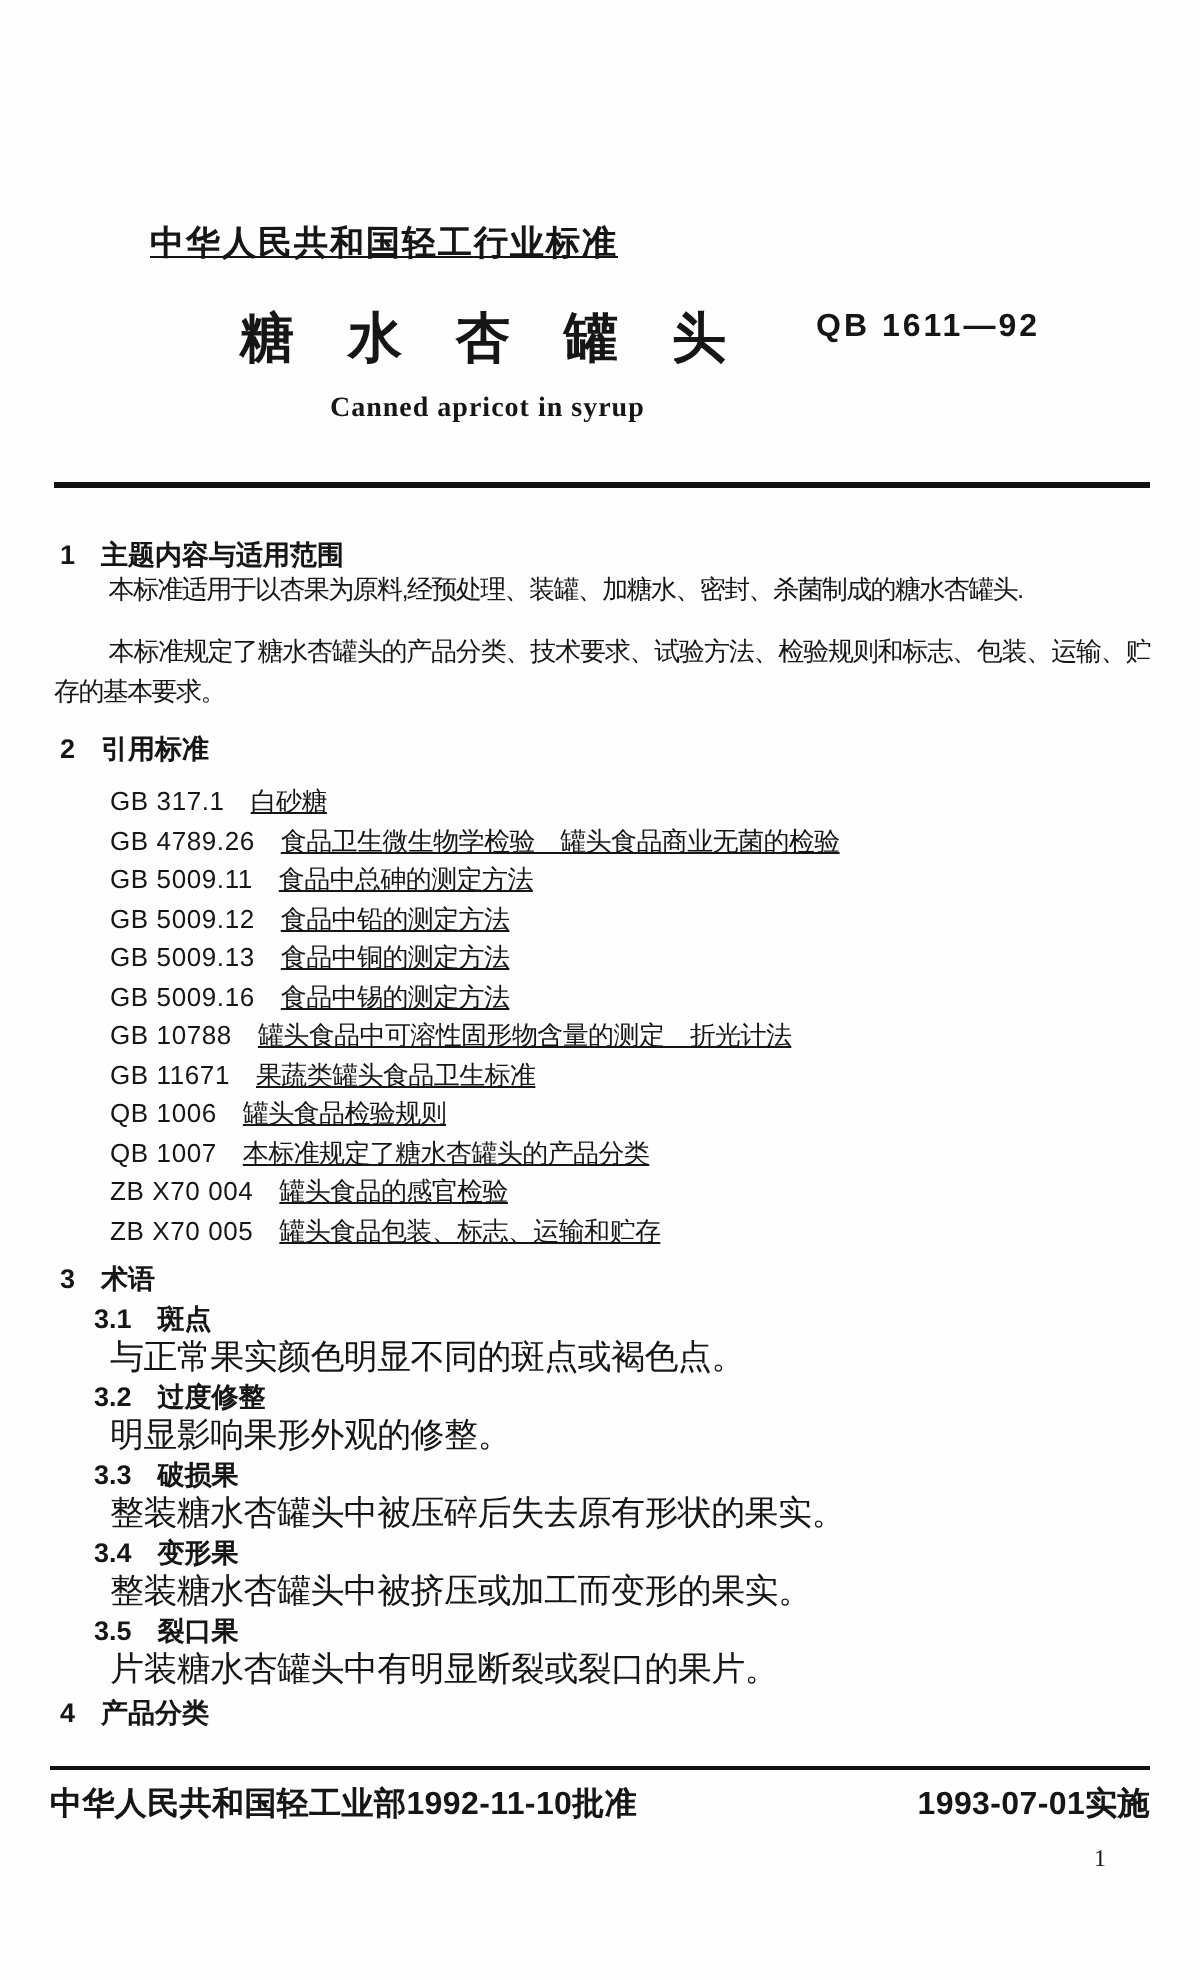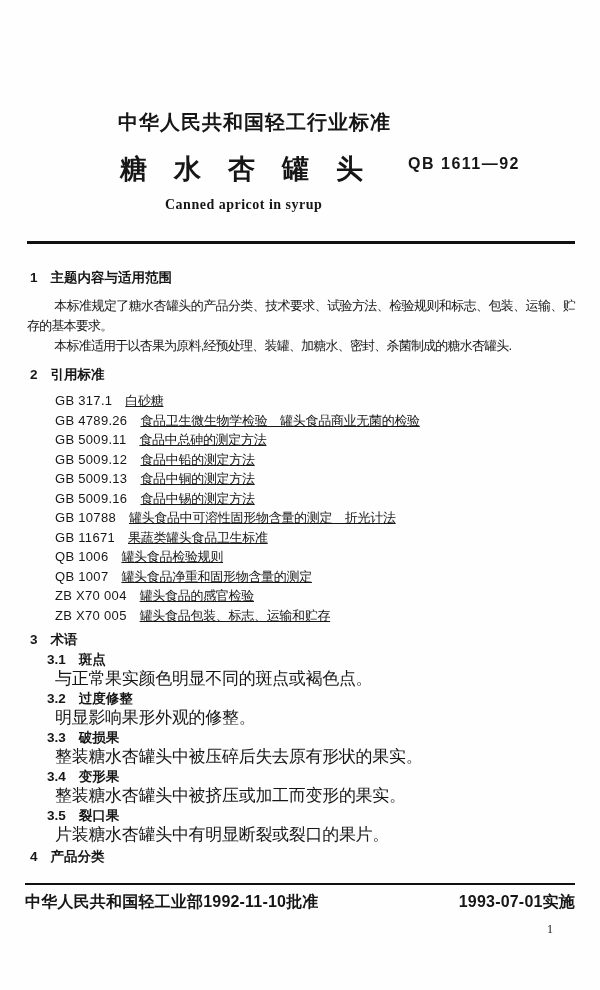--- a/index.html
+++ b/index.html
@@ -13,24 +13,25 @@
   }
   .page {
     position: absolute; inset: 0;
     background: #fefefe;
     padding: 0 25px 0 27px;
   }
 
   
   .doc-header { position: relative; padding-top: 112px; }
   .header-label {
-    margin-left: 91px;
-    font-size: 20px; font-weight: bold;
+    margin-left: 48px;
+    font-size: 17px; font-weight: bold;
     letter-spacing: 1px;
     line-height: 20px;
+    text-decoration: underline;
   }
   .title-row { position: relative; margin-top: 21px; height: 32px; }
   .doc-title {
     margin-left: 93px;
     font-size: 27px; font-weight: bold;
     letter-spacing: 27px;
     line-height: 32px;
     white-space: nowrap;
   }
   .std-no {
@@ -130,38 +131,38 @@
       <div class="std-no">QB 1611—92</div>
     </div>
     <div class="subtitle-en">Canned apricot in syrup</div>
   </div>
   <div class="top-rule"></div>
 
   <div class="sec-heading sec1-heading">
     <span class="sec-num">1</span>
     <span>主题内容与适用范围</span>
   </div>
+  <p class="body-para para2">本标准适用于以杏果为原料,经预处理、装罐、加糖水、密封、杀菌制成的糖水杏罐头.</p>
   <p class="body-para para1">本标准规定了糖水杏罐头的产品分类、技术要求、试验方法、检验规则和标志、包装、运输、贮存的基本要求。</p>
-  <p class="body-para para2">本标准适用于以杏果为原料,经预处理、装罐、加糖水、密封、杀菌制成的糖水杏罐头.</p>
 
   <div class="sec-heading sec2-heading">
     <span class="sec-num">2</span>
     <span>引用标准</span>
   </div>
   <ul class="ref-list">
     <li><span class="ref-code">GB 317.1</span><span>白砂糖</span></li>
     <li><span class="ref-code">GB 4789.26</span><span>食品卫生微生物学检验　罐头食品商业无菌的检验</span></li>
     <li><span class="ref-code">GB 5009.11</span><span>食品中总砷的测定方法</span></li>
     <li><span class="ref-code">GB 5009.12</span><span>食品中铅的测定方法</span></li>
     <li><span class="ref-code">GB 5009.13</span><span>食品中铜的测定方法</span></li>
     <li><span class="ref-code">GB 5009.16</span><span>食品中锡的测定方法</span></li>
     <li><span class="ref-code">GB 10788</span><span>罐头食品中可溶性固形物含量的测定　折光计法</span></li>
     <li><span class="ref-code">GB 11671</span><span>果蔬类罐头食品卫生标准</span></li>
     <li><span class="ref-code">QB 1006</span><span>罐头食品检验规则</span></li>
-    <li><span class="ref-code">QB 1007</span><span>罐头食品净重和固形物含量的测定</span></li>
+    <li><span class="ref-code">QB 1007</span><span>本标准规定了糖水杏罐头的产品分类</span></li>
     <li><span class="ref-code">ZB X70 004</span><span>罐头食品的感官检验</span></li>
     <li><span class="ref-code">ZB X70 005</span><span>罐头食品包装、标志、运输和贮存</span></li>
   </ul>
 
   <div class="sec-heading sec3-heading">
     <span class="sec-num">3</span>
     <span>术语</span>
   </div>
   <div class="terms">
     <div class="term-block">

